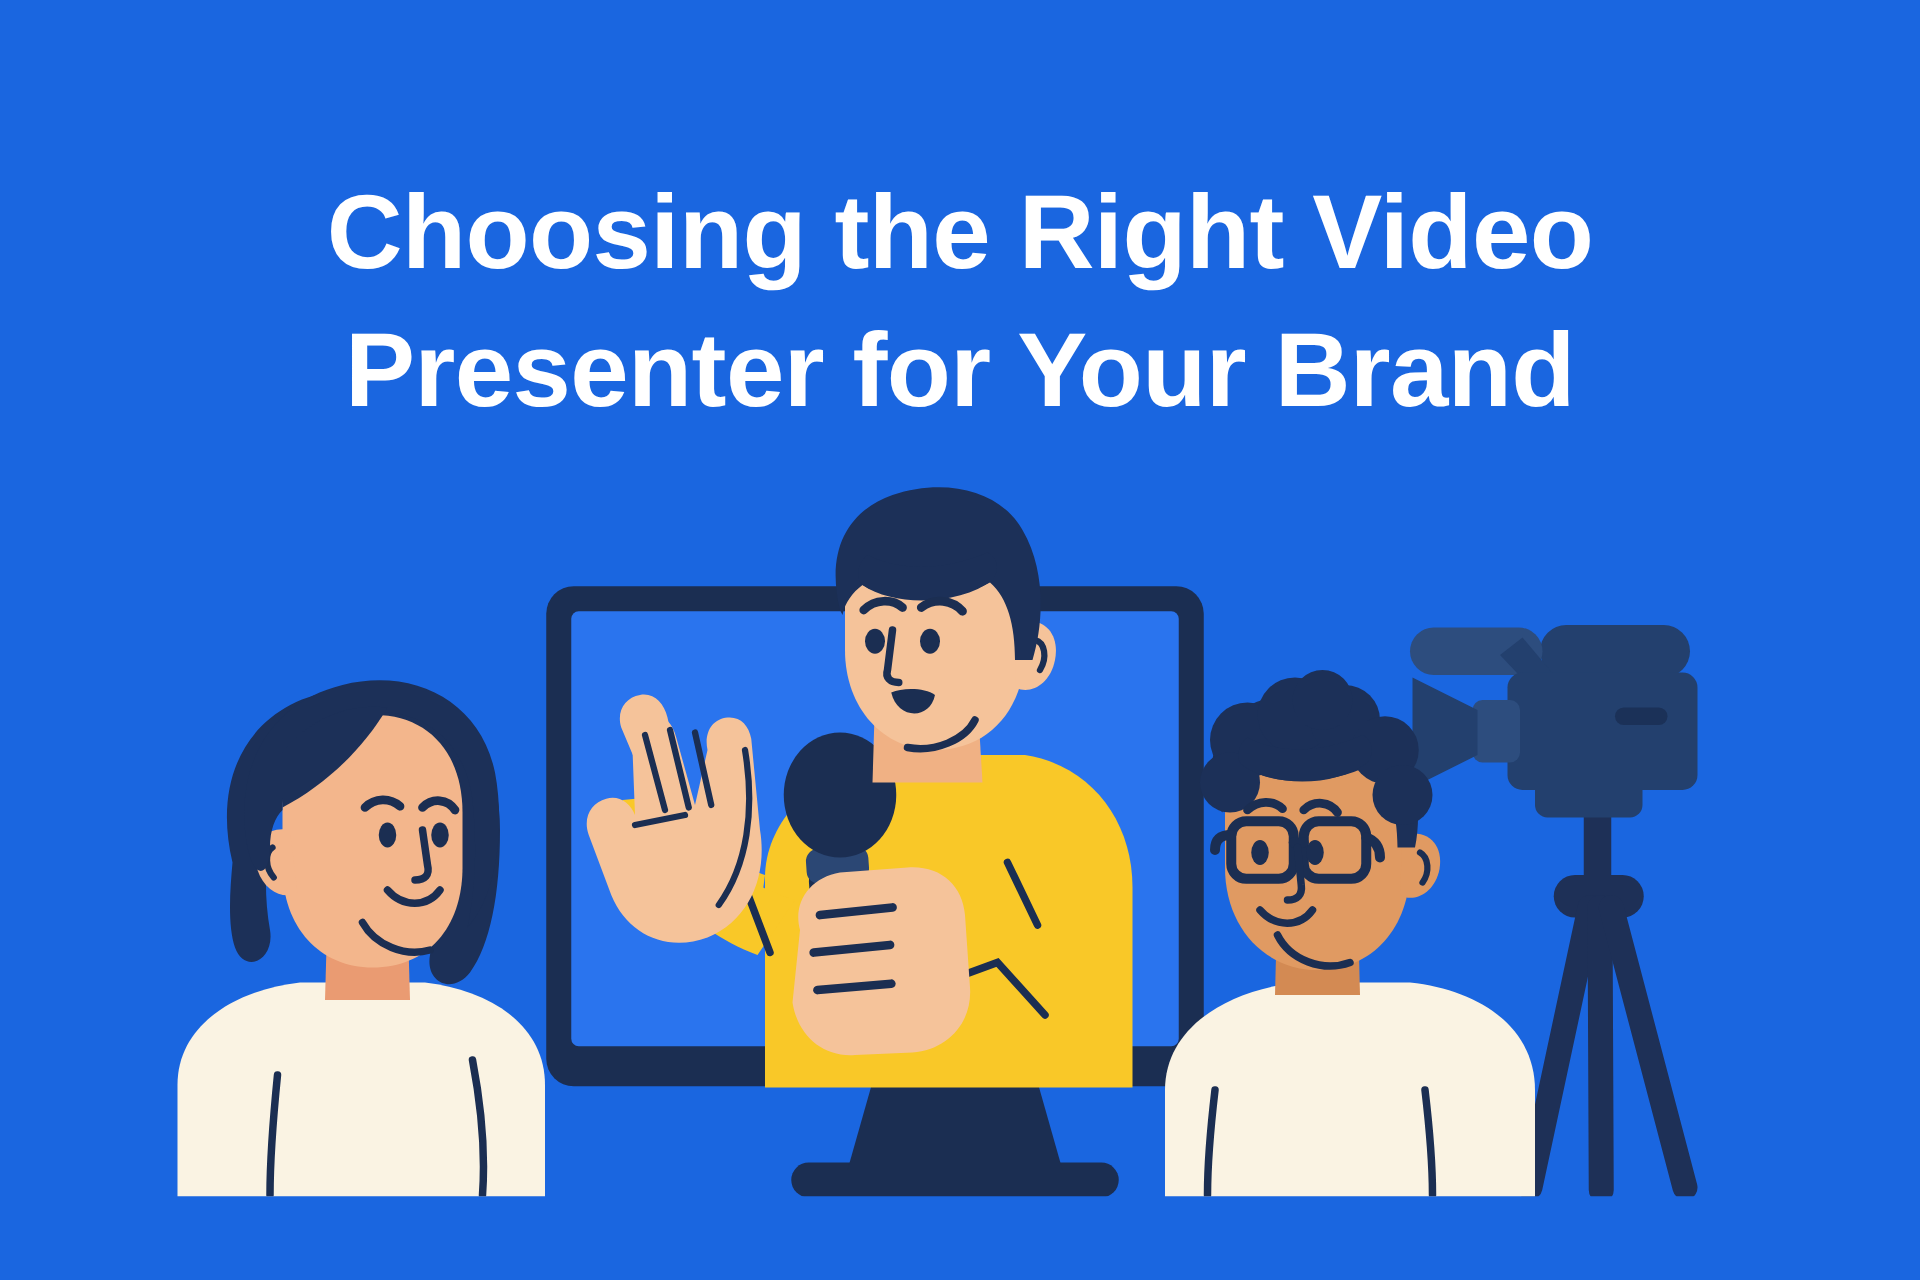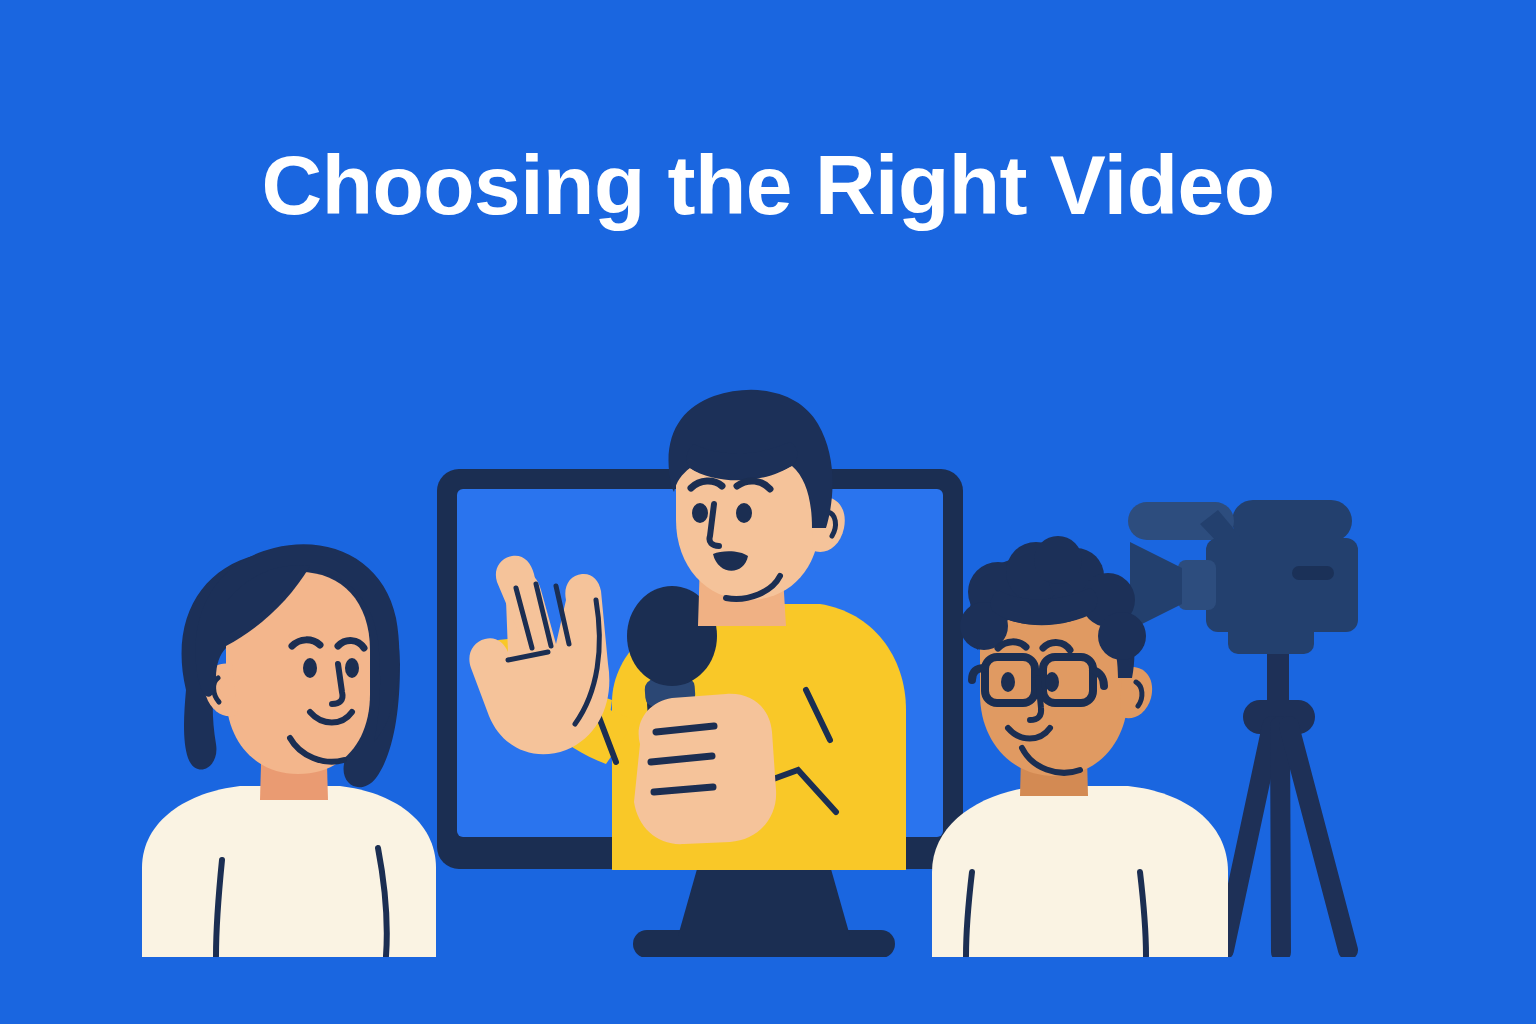--- a/index.html
+++ b/index.html
@@ -59,20 +59,21 @@
 </style>
 </head>
 <body style="background: rgb(26, 102, 224);">
 
 <div id="stage" style="background: #ef4444;">
 
   <div id="bg" style="background: rgb(26, 102, 224);"></div>
 
   <h1 id="headline" style="color: rgb(255, 255, 255);">
     <span class="ln">Choosing the Right Video</span>
+    <span class="ln">Presenter for Your Brand</span>
   </h1>
 
   <svg id="art" viewBox="0 0 1536 1024" width="1536" height="1024" xmlns="http://www.w3.org/2000/svg">
 
     <defs>
       <clipPath id="clipGround">
         <rect x="0" y="0" width="1536" height="957"></rect>
       </clipPath>
       <clipPath id="clipScreen">
         <rect x="455" y="487" width="490" height="352" rx="6"></rect>

